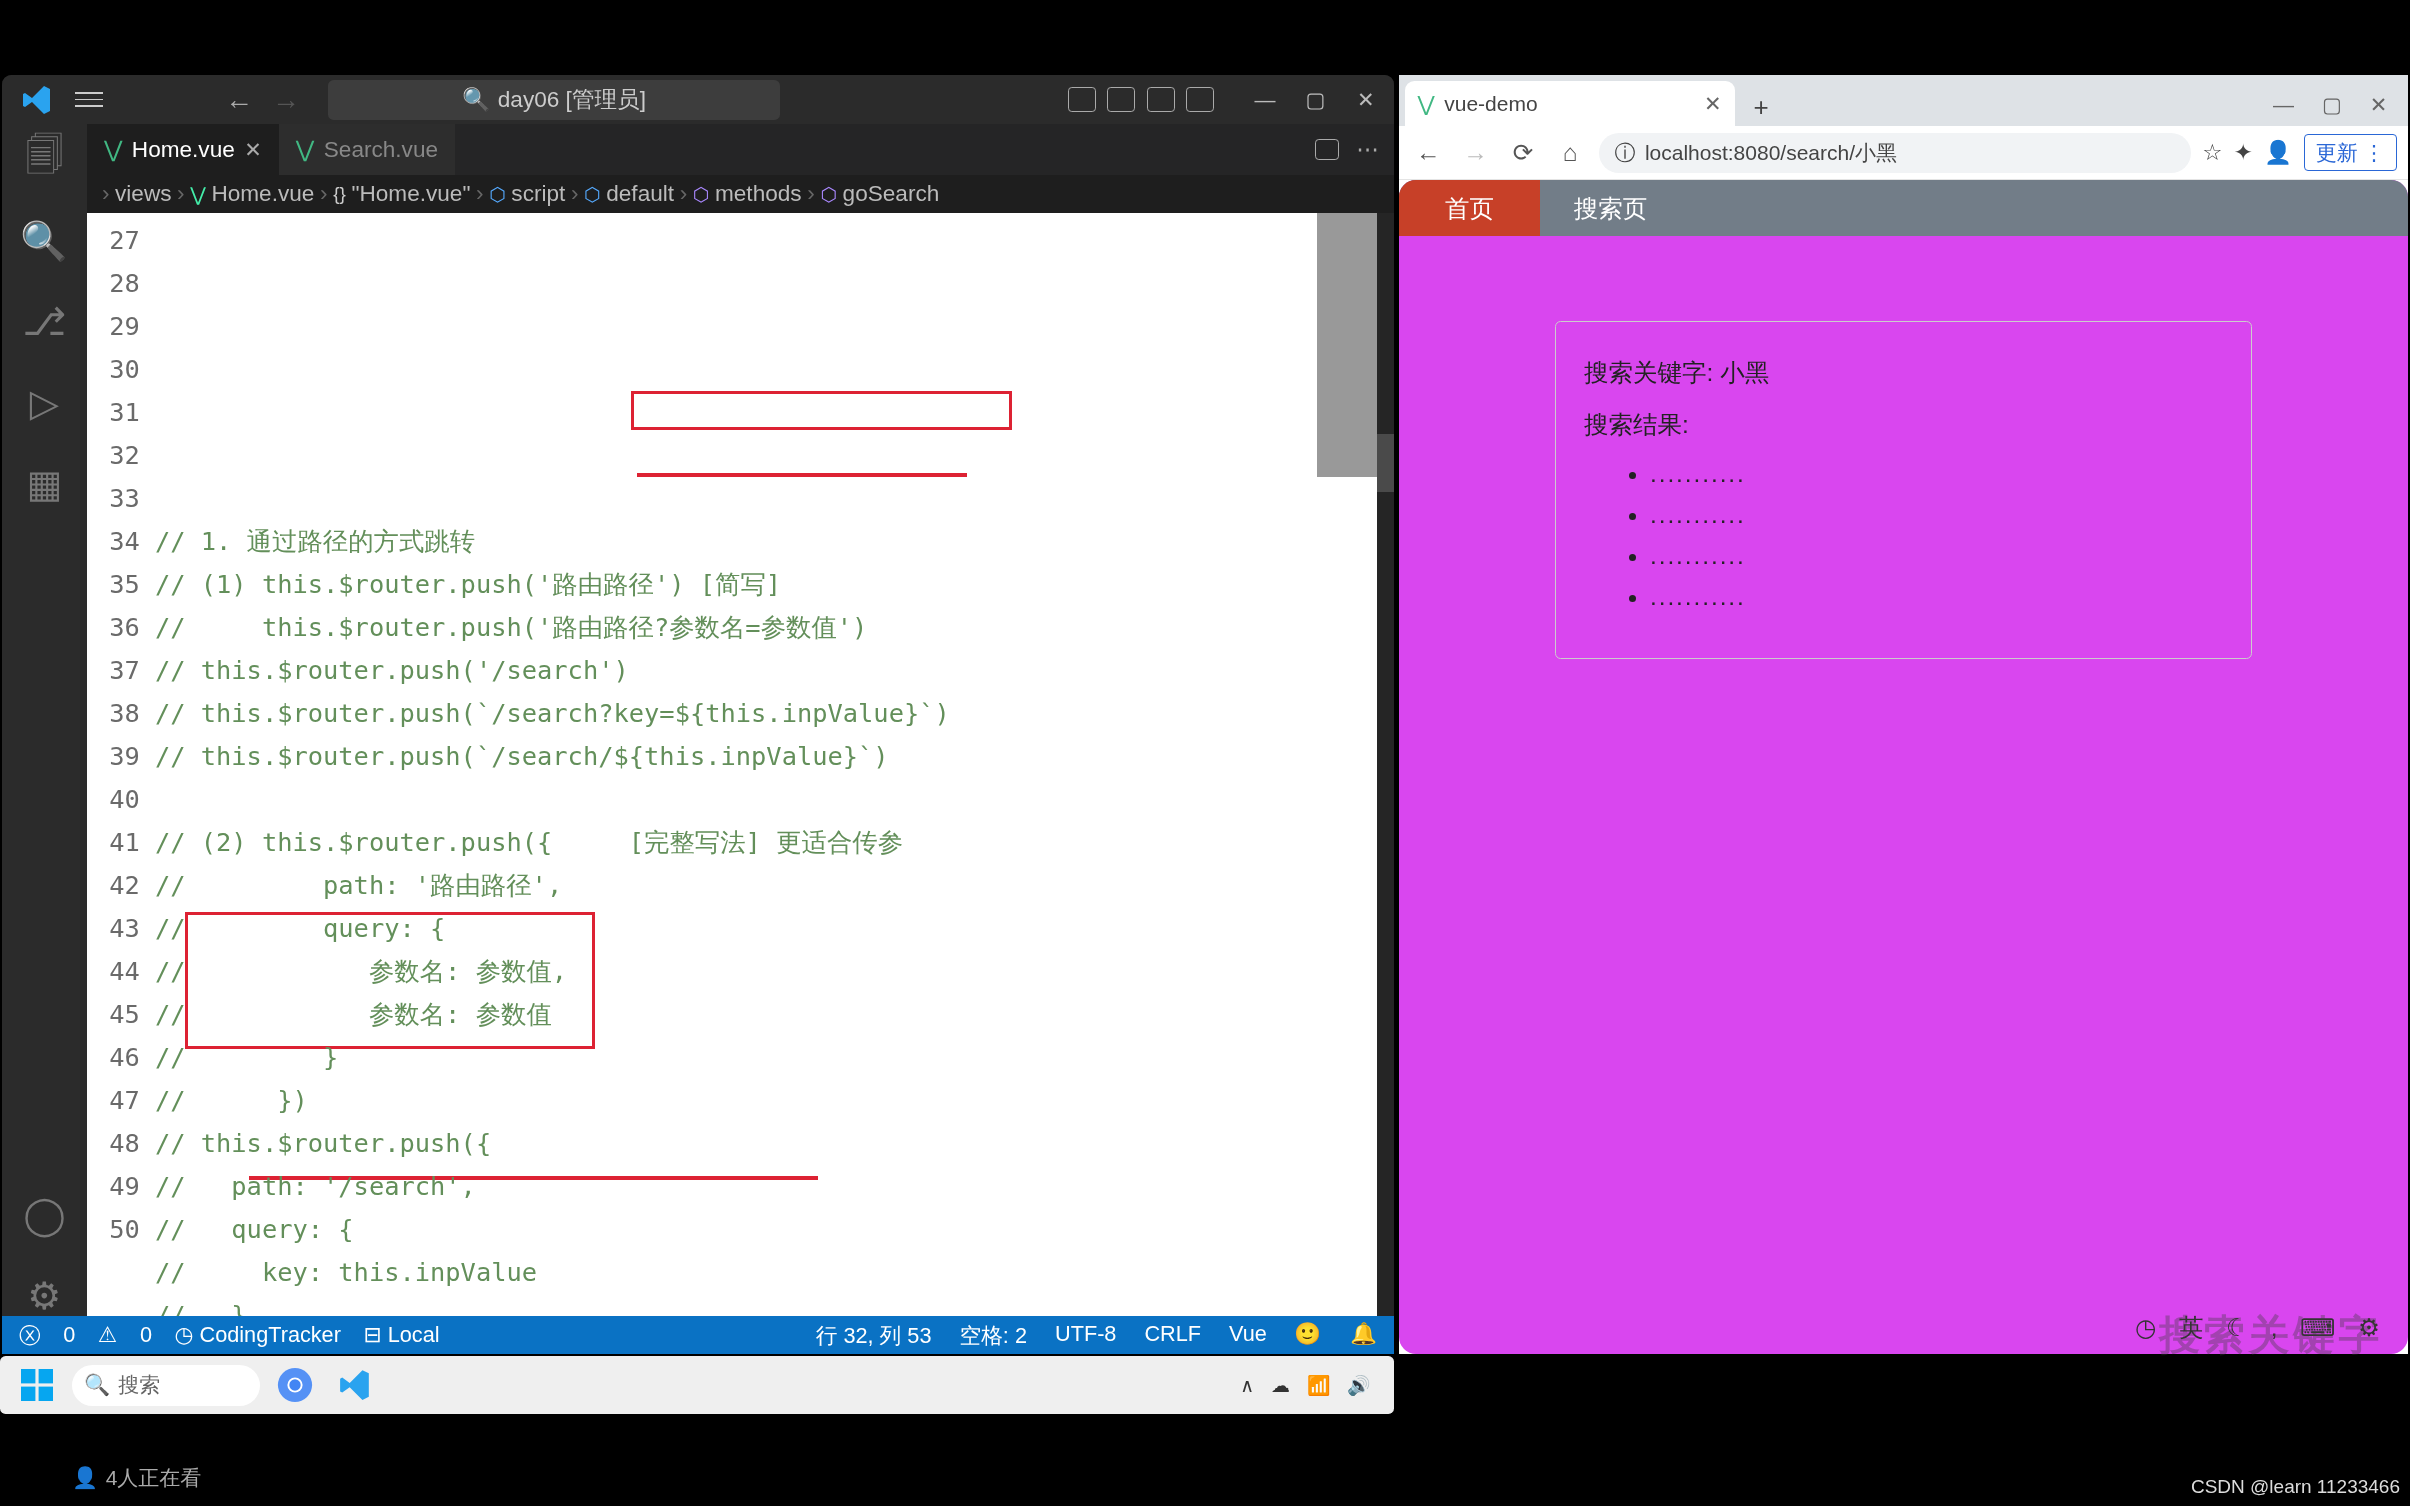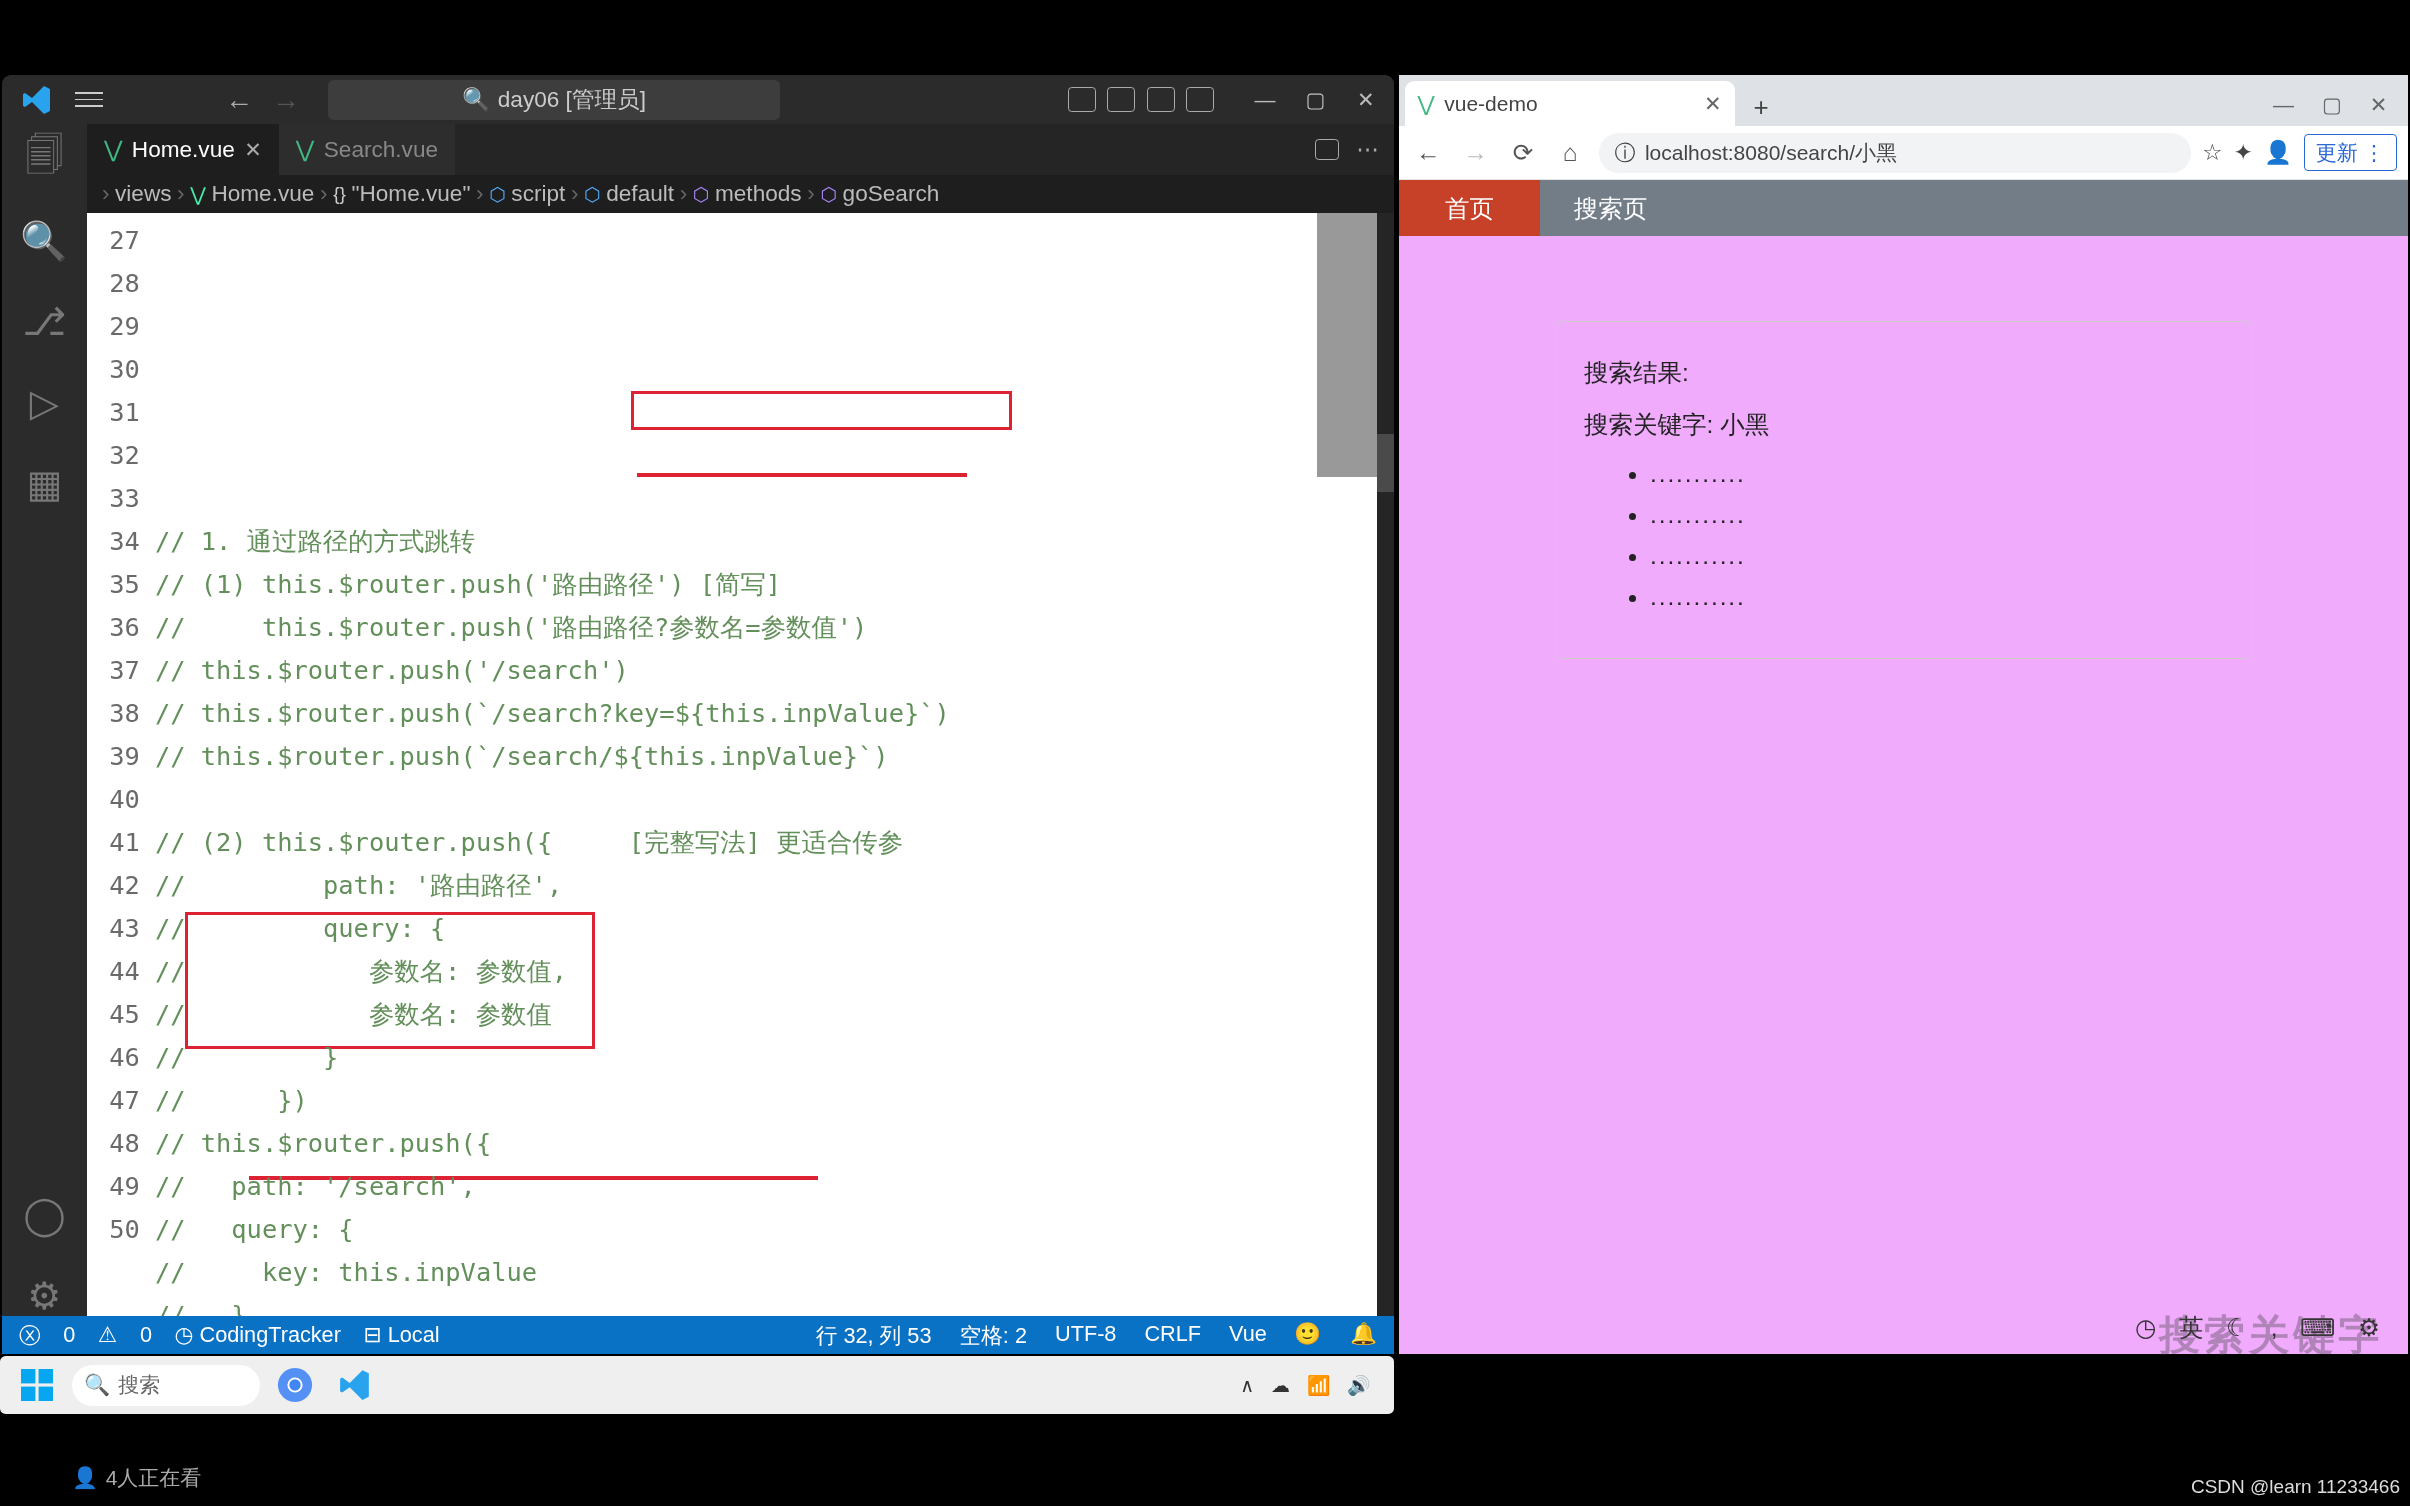--- a/index.html
+++ b/index.html
@@ -67,21 +67,21 @@
 
 .addr { height:54px; background:#fff; display:flex; align-items:center; gap:11.3px; padding:0 11.3px; border-bottom:0.9px solid #e4e4e4; }
 .addr .navb { width:36px; height:36px; display:flex; align-items:center; justify-content:center; color:#555; font-size:24.5px; }
 .addr .urlbox { flex:1; height:40px; border-radius:20px; background:#f1f3f5; display:flex; align-items:center; padding:0 15px; gap:9.4px; font-size:21px; color:#444; }
 .addr .act { font-size:22.6px; color:#444; }
 .addr .update { border:0.9px solid #2a67d6; color:#2a67d6; padding:3.8px 11.3px; border-radius:4px; font-size:21px; display:flex; align-items:center; gap:5.6px; }
 
 .bookmarks { height:45px; display:flex; align-items:center; gap:28px; padding:0 17px; font-size:21px; color:#444; border-bottom:0.9px solid #e4e4e4; }
 .bm-ico { width:21px; height:21px; }
 
-.pagearea { flex:1; background:#f0abfc; overflow:hidden; position:relative; }
+.pagearea { flex:1; background:#d946ef; overflow:hidden; position:relative;border-radius:17px; }
 .nav-tabs { display:flex; background:#727d88; height:56px; }
 .nav-tab { width:141px; display:flex; align-items:center; justify-content:center; color:#fff; font-size:24.5px; }
 .nav-tab.active { background:#c74028; }
 .nav-tab.secondary { background:#727d88; }
 
 .card { margin:85px auto 0; width:697px; border:0.9px solid #ccc; border-radius:5.6px; padding:34px 28px; font-size:24.5px; color:#222; }
 .card p { margin-bottom:19px; }
 .card ul { margin-left:66px; margin-top:13px; }
 .card li { margin-bottom:13px; letter-spacing:1.9px; }
 
@@ -284,22 +284,22 @@
   <div class="pagearea">
     <div class="nav-tabs">
       <div class="nav-tab active">
             <span>首页</span>
           </div>
       <div class="nav-tab secondary">
             <span>搜索页</span>
           </div>
     </div>
     <div class="card">
+      <p><span>搜索关键字:</span> <span>小黑</span></p>
       <p>搜索结果:</p>
-      <p><span>搜索关键字:</span> <span>小黑</span></p>
       <ul id="res-list">
             <li>...........</li>
             <li>...........</li>
             <li>...........</li>
             <li>...........</li>
           </ul>
     </div>
     <div class="ime-bar">
       <span>◷</span>
       <span>英</span>

